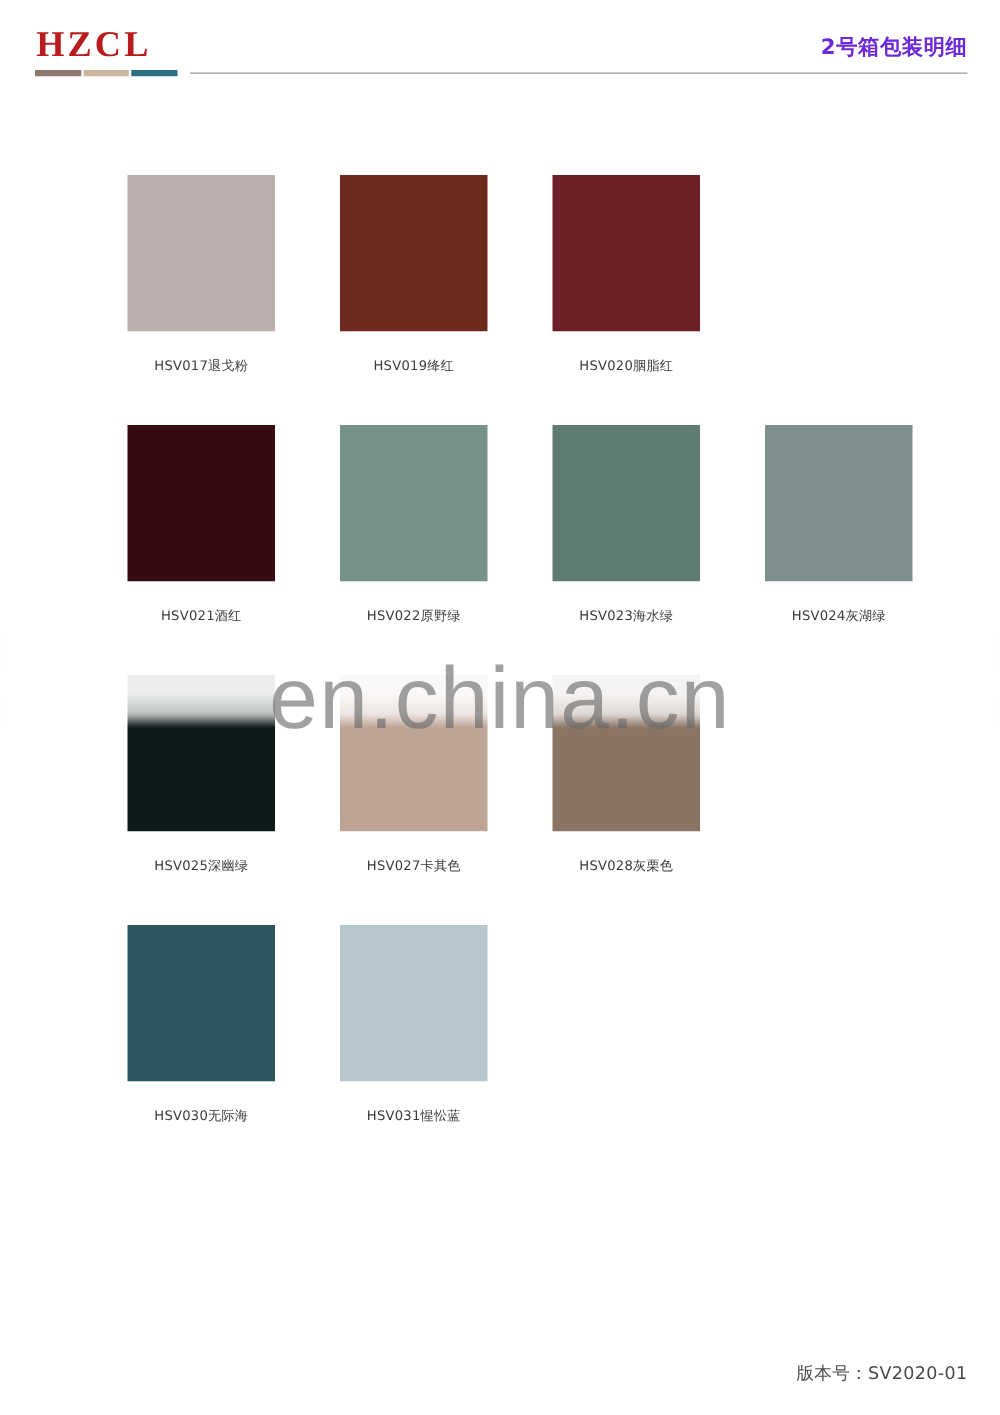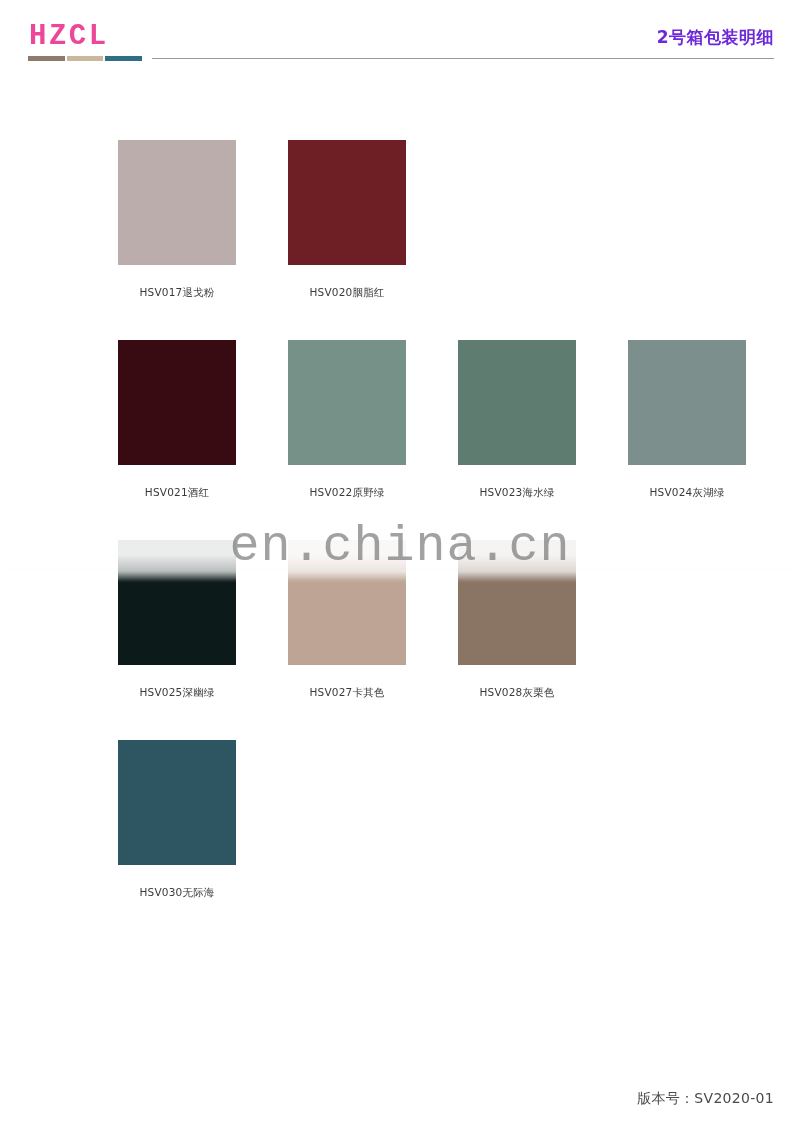--- a/index.html
+++ b/index.html
@@ -23,25 +23,25 @@
     width: 800px;
     height: 72px;
   }
   .logo {
     position: absolute;
     left: 28px;
     top: 22px;
     width: 118px;
   }
   .logo-text {
-    font-family: Liberation Mono, monospace;
+    font-family: Liberation Serif, serif;
     font-size: 29px;
     font-weight: bold;
     letter-spacing: 2.5px;
-    color: #ec4899;
+    color: #b91c1c;
     line-height: 1;
     padding-left: 1px;
   }
   .logo-bars {
     display: flex;
     margin-top: 5px;
     width: 114px;
     height: 5px;
     gap: 2px;
   }
@@ -73,21 +73,20 @@
     position: absolute;
     left: 0;
     top: 140px;
     width: 800px;
   }
   .row {
     display: flex;
     height: 200px;
     padding-left: 102px;
     box-sizing: border-box;
-    margin-left: 16px;
   }
   .cell {
     width: 118px;
     margin-right: 52px;
     position: relative;
   }
   .chip {
     width: 118px;
     height: 125px;
     display: block;
@@ -118,24 +117,24 @@
         rgba(255,255,255,0.0) 100%);
     filter: blur(1.2px);
     pointer-events: none;
   }
   .watermark-text {
     position: absolute;
     left: 0;
     top: 518px;
     width: 800px;
     text-align: center;
-    font-size: 50px;
+    font-size: 70px;
     letter-spacing: 1px;
     color: rgba(104,104,104,0.62);
-    font-family: Liberation Mono, monospace;
+    font-family: Liberation Sans, sans-serif;
     pointer-events: none;
     user-select: none;
   }
 
   
   .footer {
     position: absolute;
     right: 26px;
     bottom: 24px;
     font-size: 14px;
@@ -160,20 +159,24 @@
   <div class="header-title">2号箱包装明细</div>
 </div>
 
 <div class="grid">
     <div class="row">
       <div class="cell">
         <div class="chip" style="background: rgb(188, 173, 173);"></div>
         <div class="chip-label">HSV017退戈粉</div>
       </div>
       <div class="cell">
+        <div class="chip" style="background: rgb(110, 42, 30);"></div>
+        <div class="chip-label">HSV019绛红</div>
+      </div>
+      <div class="cell">
         <div class="chip" style="background: rgb(110, 31, 38);"></div>
         <div class="chip-label">HSV020胭脂红</div>
       </div>
     </div>
     <div class="row">
       <div class="cell">
         <div class="chip" style="background: rgb(56, 10, 18);"></div>
         <div class="chip-label">HSV021酒红</div>
       </div>
       <div class="cell">
@@ -201,19 +204,23 @@
       <div class="cell">
         <div class="chip" style="background: rgb(138, 117, 101);"></div>
         <div class="chip-label">HSV028灰栗色</div>
       </div>
     </div>
     <div class="row">
       <div class="cell">
         <div class="chip" style="background: rgb(45, 85, 98);"></div>
         <div class="chip-label">HSV030无际海</div>
       </div>
+      <div class="cell">
+        <div class="chip" style="background: rgb(183, 199, 206);"></div>
+        <div class="chip-label">HSV031惺忪蓝</div>
+      </div>
     </div>
   </div>
 
 <div class="watermark-band"></div>
 <div class="watermark-text">en.china.cn</div>
 
 <div class="footer">版本号：SV2020-01</div>
 
 </body></html>

